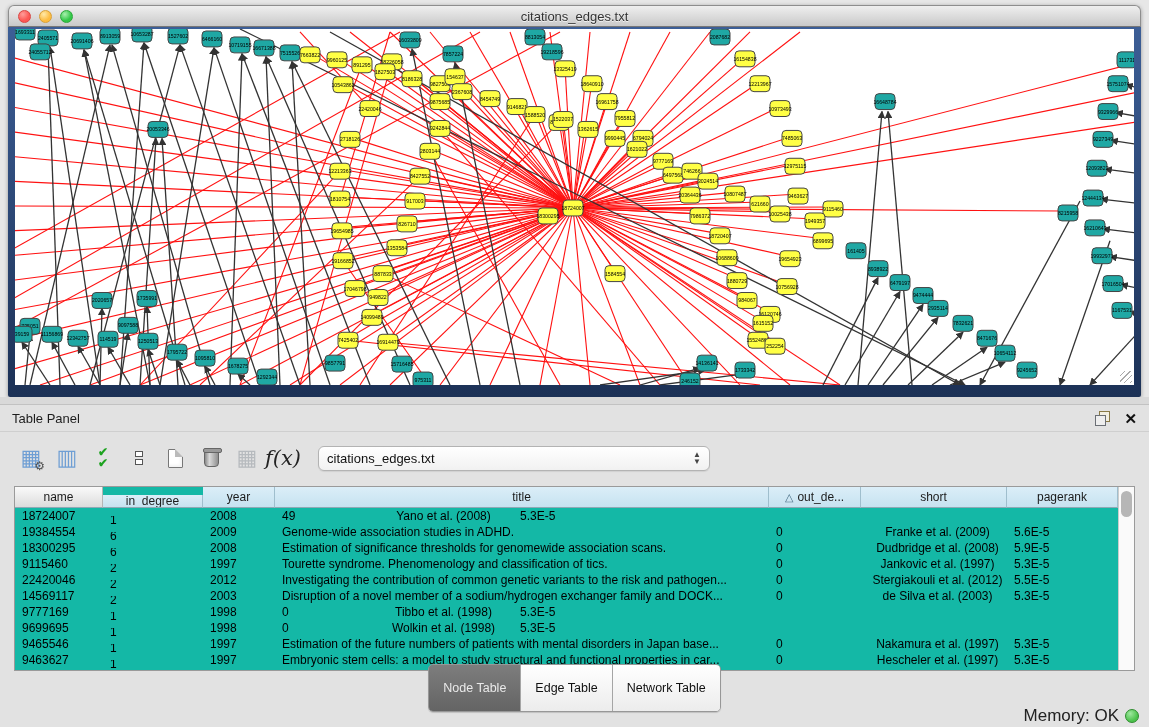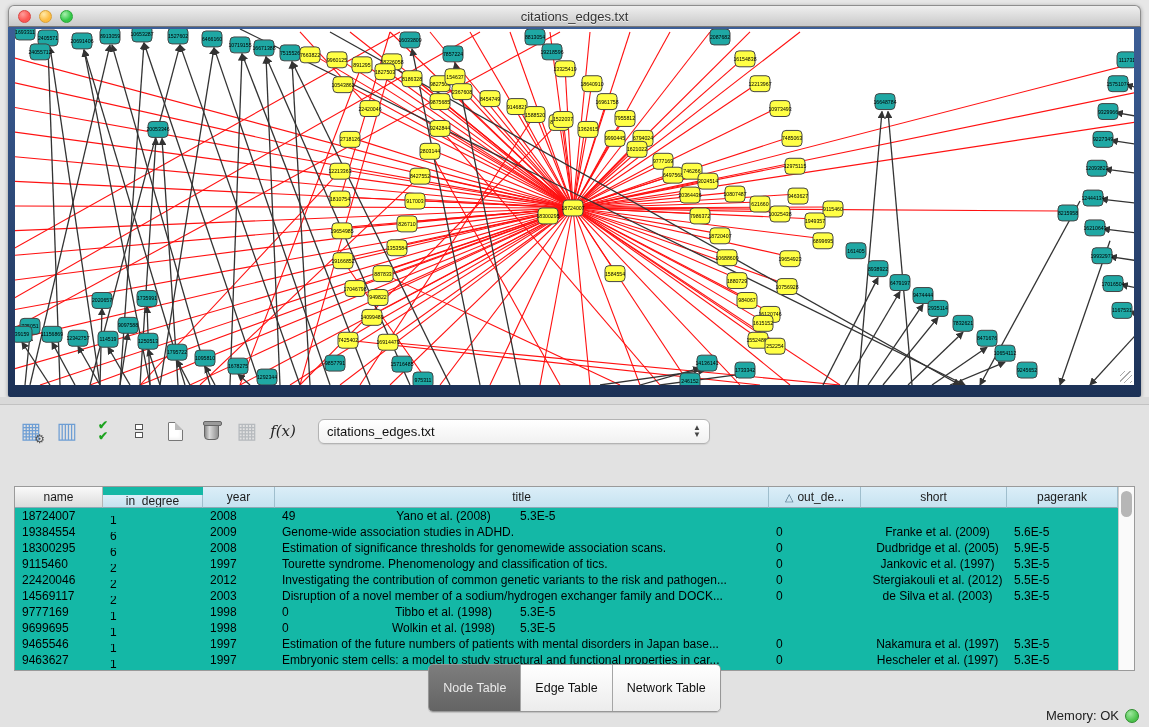--- a/index.html
+++ b/index.html
@@ -41,21 +41,21 @@
   .glyph-table { font-size:22px; line-height:22px; color:#6e9ed4; }
   .glyph-table.dim { color:#a8adb2; opacity:.75; }
   .gear-overlay { position:absolute; right:1px; bottom:0; font-size:12px; color:#555; }
   .checks { display:flex; flex-direction:column; gap:0px; font-size:12px; line-height:11px; color:#1da320; font-weight:bold; }
   .rows-icon { display:flex; flex-direction:column; gap:2px; }
   .rows-icon i { display:block; width:8px; height:6px; border:1.3px solid #555; background:#fff; }
   .doc-icon { width:15px; height:19px; background:#fff; border:1.3px solid #777; border-radius:1px; position:relative; box-shadow:inset -2px -2px 3px rgba(0,0,0,.05); }
   .doc-icon::before { content:""; position:absolute; right:-1px; top:-1px; border:4px solid; border-color:#e2e2e2 #e2e2e2 #bbb #bbb; }
   .trash-icon { width:15px; height:17px; background:linear-gradient(90deg,#8b8b8b,#d9d9d9 35%,#8f8f8f); border:1px solid #666; border-radius:2px 2px 4px 4px; position:relative; }
   .trash-icon::before { content:""; position:absolute; left:-2px; top:-3px; width:17px; height:3px; background:#9a9a9a; border:1px solid #666; border-radius:2px; }
-  .fx-icon { font-family:"DejaVu Serif", serif; font-style:italic; font-size:15px; color:#222; }
+  .fx-icon { font-family:"DejaVu Serif", serif; font-style:italic; font-size:21px; color:#222; }
   .combo { margin-left:14px; width:392px; height:25px; border:1px solid #b3b3b3; border-radius:6px;
     background:linear-gradient(#ffffff,#f1f1f1); display:flex; align-items:center; padding:0 8px; box-shadow:0 1px 1px rgba(0,0,0,.08); }
   .combo-label { font-size:13px; color:#111; flex:1; }
   .combo-arrows { font-size:8px; line-height:7px; color:#444; text-align:center; }
 
   
   .table-wrap { position:absolute; left:14px; top:81px; width:1121px; height:185px; background:#14b8a6; border:1px solid #9a9a9a; display:flex; }
   .grid { flex:1; }
   .grid-header { display:flex; height:21px; }
   .hcell { background:linear-gradient(#dbeef8,#c6e2f0); border-right:1px solid #9fbecd; border-bottom:1px solid #8fa8b5;
@@ -70,21 +70,21 @@
 
   
   .tabs-row { position:absolute; left:0; top:267px; width:1149px; height:32px; display:flex; align-items:center; justify-content:center; }
   .seg-control { display:flex; border:1px solid #979797; border-radius:5px; overflow:hidden; box-shadow:0 1px 1px rgba(0,0,0,.15); }
   .seg { font-size:12.5px; padding:16px 14px; background:linear-gradient(#ffffff,#ececec); color:#111; border-right:1px solid #a5a5a5; }
   .seg:last-child { border-right:none; }
   .seg.active { background:linear-gradient(#7d7d7d,#646464); color:#e9e9e9; }
 
   
   .status-row { position:absolute; left:0; top:299px; width:1149px; height:23px; display:flex; align-items:center; justify-content:flex-end; padding-right:10px; gap:6px; }
-  .memory-label { font-size:13px; color:#222; }
+  .memory-label { font-size:17px; color:#222; }
   .memory-dot { width:14px; height:14px; border-radius:50%; background:radial-gradient(circle at 35% 30%, #9fe89f, #4cc24c 65%); border:1px solid #2d8c2d; }
 </style>
 </head>
 <body>
 
 <div class="net-window">
   <div class="titlebar">
     <div class="lights">
       <span class="light red"></span>
       <span class="light yellow"></span>
@@ -825,20 +825,27 @@
           </g>
       </svg>
       <div class="resize-grip"></div>
     </div>
   </div>
 </div>
 
 <div class="split-divider"></div>
 
 <div class="table-panel">
+  <div class="panel-header">
+    <span class="panel-title">Table Panel</span>
+    <span class="panel-header-controls">
+      <span class="float-icon"></span>
+      <span class="close-icon">✕</span>
+    </span>
+  </div>
 
   <div class="toolbar">
     <span class="tb-btn">
       <span class="glyph-table">▦</span>
       <span class="gear-overlay">⚙</span>
     </span>
     <span class="tb-btn">
       <span class="glyph-table">▥</span>
     </span>
     <span class="tb-btn">
@@ -914,21 +921,21 @@
             <div class="cell c4">0</div>
             <div class="cell c5">Franke et al. (2009)</div>
             <div class="cell c6">5.6E-5</div>
           </div>
           <div class="grid-row">
             <div class="cell c0">18300295</div>
             <div class="cell c1">6</div>
             <div class="cell c2">2008</div>
             <div class="cell c3">Estimation of significance thresholds for genomewide association scans.</div>
             <div class="cell c4">0</div>
-            <div class="cell c5">Dudbridge et al. (2005)</div>
+            <div class="cell c5">Dudbridge et al. (2008)</div>
             <div class="cell c6">5.9E-5</div>
           </div>
           <div class="grid-row">
             <div class="cell c0">9115460</div>
             <div class="cell c1">2</div>
             <div class="cell c2">1997</div>
             <div class="cell c3">Tourette syndrome. Phenomenology and classification of tics.</div>
             <div class="cell c4">0</div>
             <div class="cell c5">Jankovic et al. (1997)</div>
             <div class="cell c6">5.3E-5</div>

